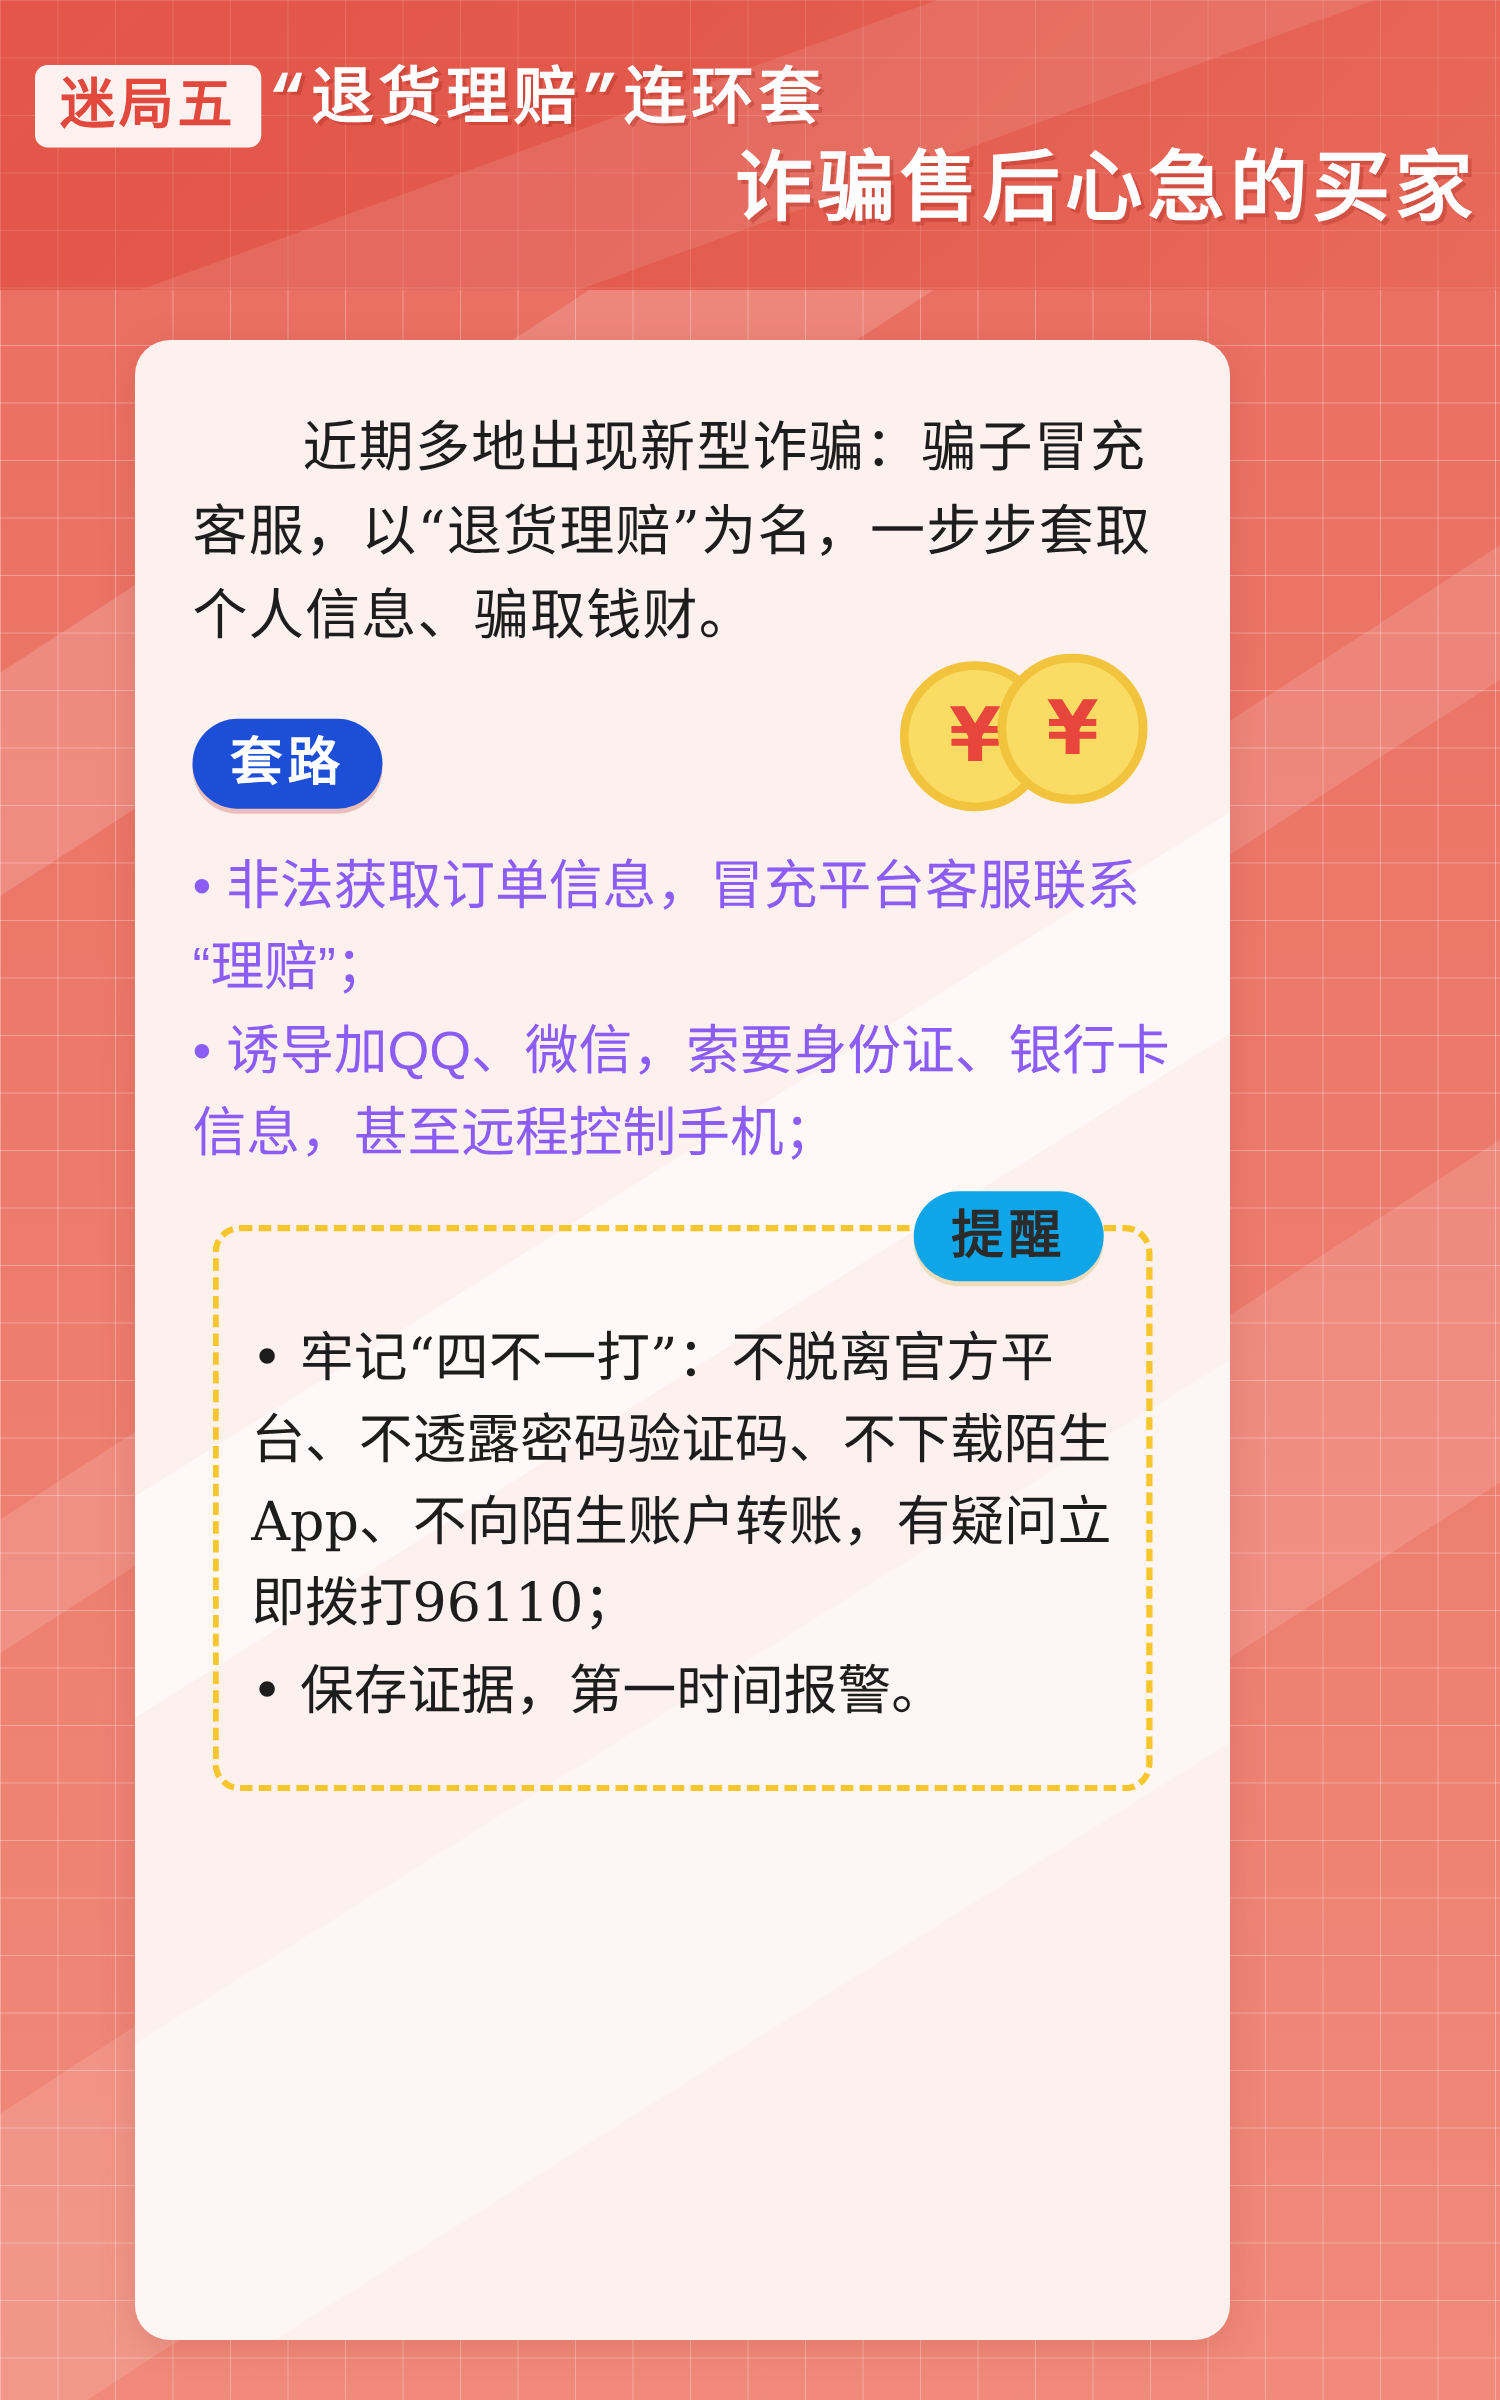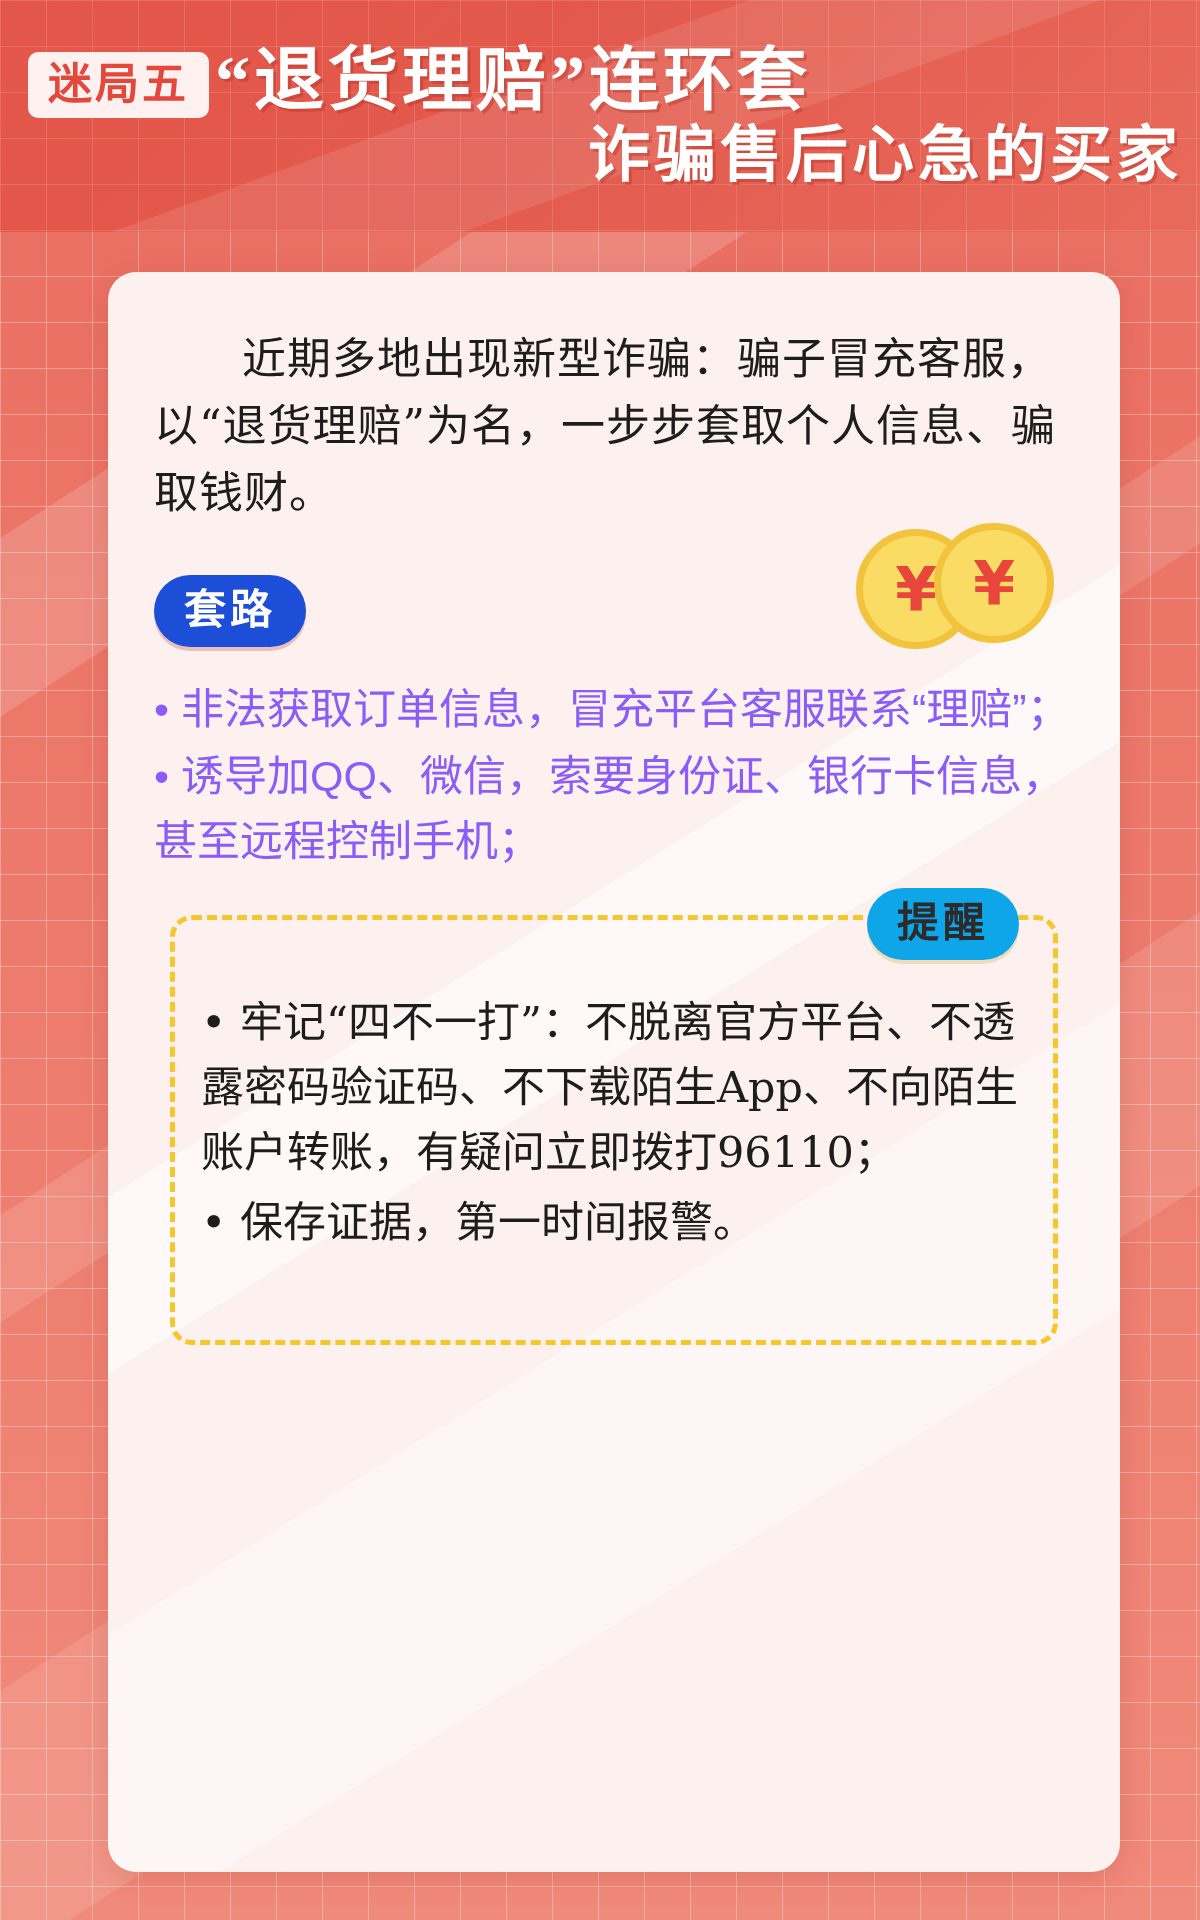--- a/index.html
+++ b/index.html
@@ -80,48 +80,48 @@
     letter-spacing: 3px;
     padding: 10px 20px 12px 20px;
     border-radius: 10px;
     line-height: 1;
     font-family: "DejaVu Sans", "Liberation Sans", sans-serif;
   }
 
   .title-line1 {
     position: absolute;
     left: 215px;
-    top: 46px;
+    top: 57px;
     color: #ffffff;
-    font-size: 70px;
+    font-size: 50px;
     font-weight: bold;
     letter-spacing: 4px;
     line-height: 1;
     text-shadow: 3px 3px 0 rgba(170,40,30,0.35);
-    font-family: Liberation Serif, serif;
+    font-family: Liberation Mono, monospace;
   }
   .title-line2 {
     position: absolute;
     right: 18px;
     top: 124px;
     color: #ffffff;
     font-size: 62px;
     font-weight: bold;
     letter-spacing: 4px;
     line-height: 1;
     text-shadow: 3px 3px 0 rgba(170,40,30,0.35);
-    font-family: Liberation Sans, sans-serif;
+    font-family: Liberation Mono, monospace;
   }
 
   
   .card {
     position: absolute;
     left: 108px;
     top: 272px;
-    width: 1012px;
+    width: 876px;
     height: 1600px;
     background: #fdf1ef;
     border-radius: 28px;
     box-shadow: 0 6px 28px rgba(150,50,40,0.18);
     overflow: hidden;
   }
   .card .card-streak {
     position: absolute;
     width: 1500px;
     height: 150px;

